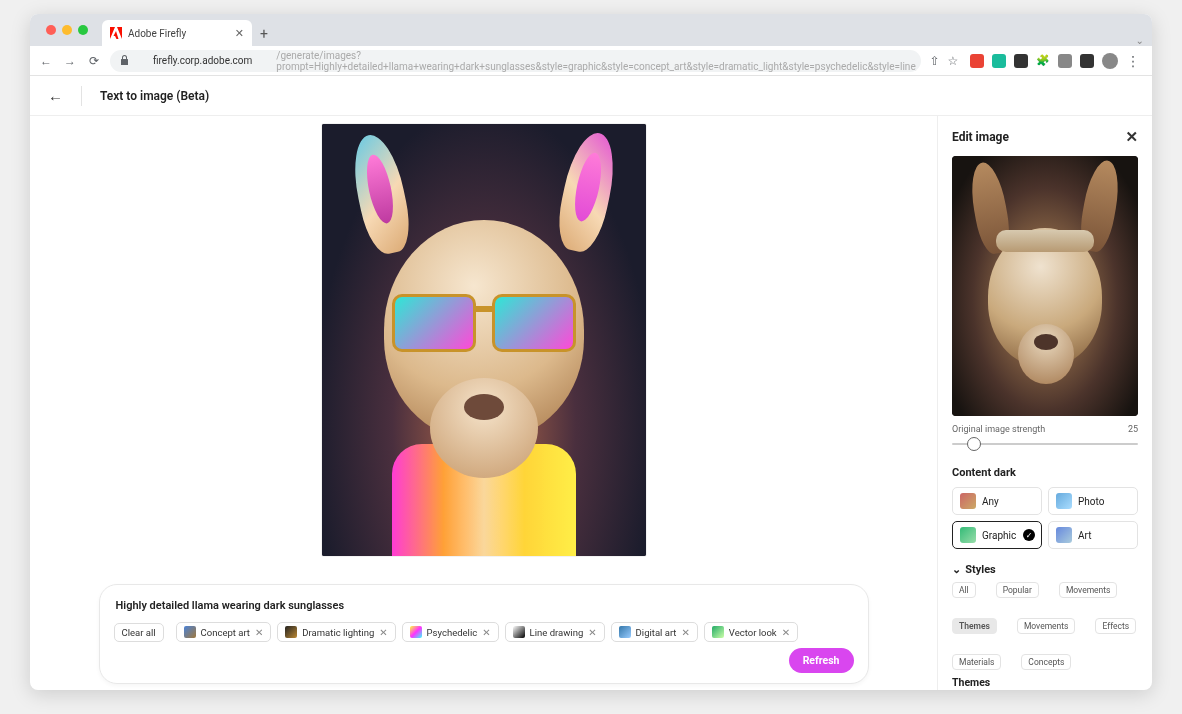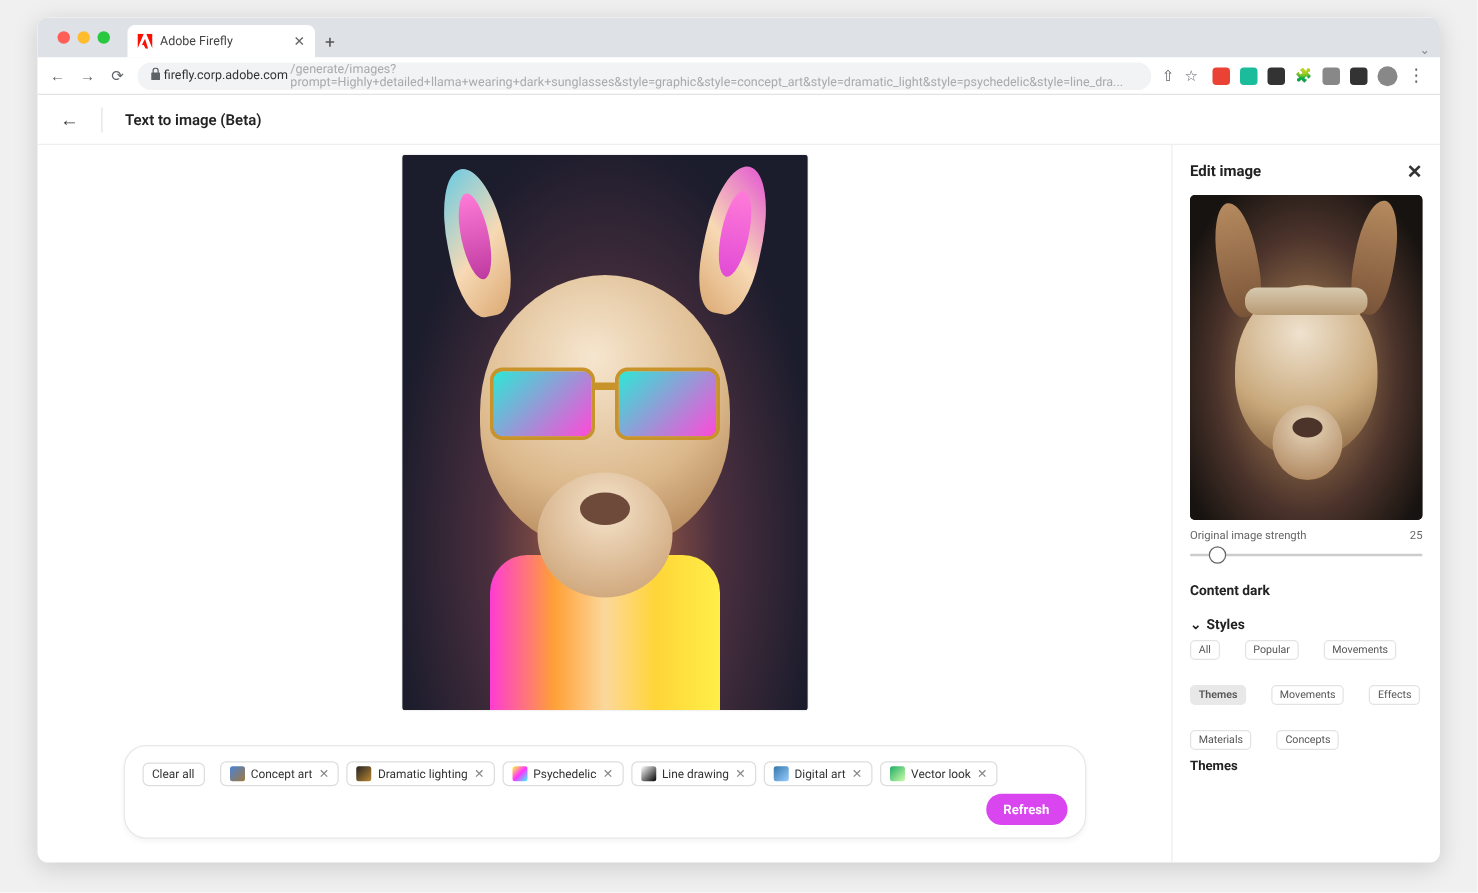--- a/index.html
+++ b/index.html
@@ -9,21 +9,21 @@
   .chrome-tabstrip { height: 32px; background: #dee1e6; display:flex; align-items:flex-end; padding-left:8px;}
   .traffic { display:flex; gap:6px; align-items:center; padding:0 8px; height:32px;}
   .dot { width:10px; height:10px; border-radius:50%; }
   .dot.r{background:#ff5f57;} .dot.y{background:#febc2e;} .dot.g{background:#28c840;}
   .tab { background:#fff; width:150px; height:26px; border-radius:6px 6px 0 0; margin-left:6px; display:flex; align-items:center; padding:0 8px; font-size:10px; color:#444; gap:6px;}
   .tab .favicon { width:12px;height:12px; display:flex; align-items:center; justify-content:center;}
   .tab .x { margin-left:auto; font-size:11px; color:#666;}
   .newtab { margin-left:8px; color:#555; font-size:14px; padding-bottom:4px;}
   .chrome-toolbar { height:30px; background:#fff; border-bottom:1px solid #e3e3e3; display:flex; align-items:center; padding:0 8px; gap:8px;}
   .nav-btn { width:16px; height:16px; display:flex; align-items:center; justify-content:center; color:#5f6368; font-size:12px;}
-  .omnibox { flex:1; height:22px; background:#f1f3f4; border-radius:11px; display:flex; align-items:center; padding:0 10px; font-size:10px; color:#5f6368; gap:2px; overflow:hidden;}
+  .omnibox { flex:1; height:22px; background:#f1f3f4; border-radius:11px; display:flex; align-items:center; padding:0 10px; font-size:10px; color:#5f6368; gap:24px; overflow:hidden;}
   .omnibox .url-dim { color:#aaa; }
   .omnibox .url-dark { color:#333; }
   .ext-icons { display:flex; gap:8px; align-items:center; padding:0 4px;}
   .ext { width:14px; height:14px; border-radius:3px; }
   .ext.red{background:#ea4335;} .ext.teal{background:#1abc9c;} .ext.gray{background:#888;} .ext.dark{background:#333;}
   .avatar { width:16px;height:16px;border-radius:50%;background:#888;}
   .menu-dots{font-size:14px;color:#5f6368;}
   .downchev { margin-left:auto; margin-right:8px; color:#888; font-size:10px;}
   
   .app-header { height:40px; border-bottom:1px solid #eee; display:flex; align-items:center; padding:0 18px; gap:18px;}
@@ -171,20 +171,21 @@
         <div class="muzzle"></div>
         <div class="nose"></div>
         <div class="glasses">
           <div class="lens l"></div>
             <div class="bridge"></div>
             <div class="lens r"></div>
         </div>
       </div>
 
       <div class="prompt-bar">
+        <div class="prompt-text">Highly detailed llama wearing dark sunglasses</div>
         <div class="chips-row">
           <span class="chip">
             <span>Clear all</span>
           </span>
           <span id="chips-anchor"></span>
           <span class="chip">
               <span class="sw sw-concept"></span>
               <span>Concept art</span>
               <span class="x">✕</span>
             </span>
@@ -239,20 +240,39 @@
           <span>Original image strength</span>
           <span>25</span>
         </div>
         <div class="slider">
           <div class="track"></div>
             <div class="thumb-dot"></div>
         </div>
       </div>
 
       <div class="section-title">Content dark</div>
+      <div class="ctype-grid" id="ctype-grid">
+          <div class="ctype">
+            <span class="sw sw-any"></span>
+            <span>Any</span>
+          </div>
+          <div class="ctype">
+            <span class="sw sw-photo"></span>
+            <span>Photo</span>
+          </div>
+          <div class="ctype selected">
+            <span class="sw sw-graphic"></span>
+            <span>Graphic</span>
+            <span class="check">✓</span>
+          </div>
+          <div class="ctype">
+            <span class="sw sw-art"></span>
+            <span>Art</span>
+          </div>
+        </div>
 
       <div class="styles-head">
         <span>⌄</span>
         <span>Styles</span>
       </div>
       <div class="style-tabs" id="style-tabs">
           <div class="style-tab">All</div>
           <div class="style-tab">Popular</div>
           <div class="style-tab">Movements</div>
           <div class="style-tab active">Themes</div>

